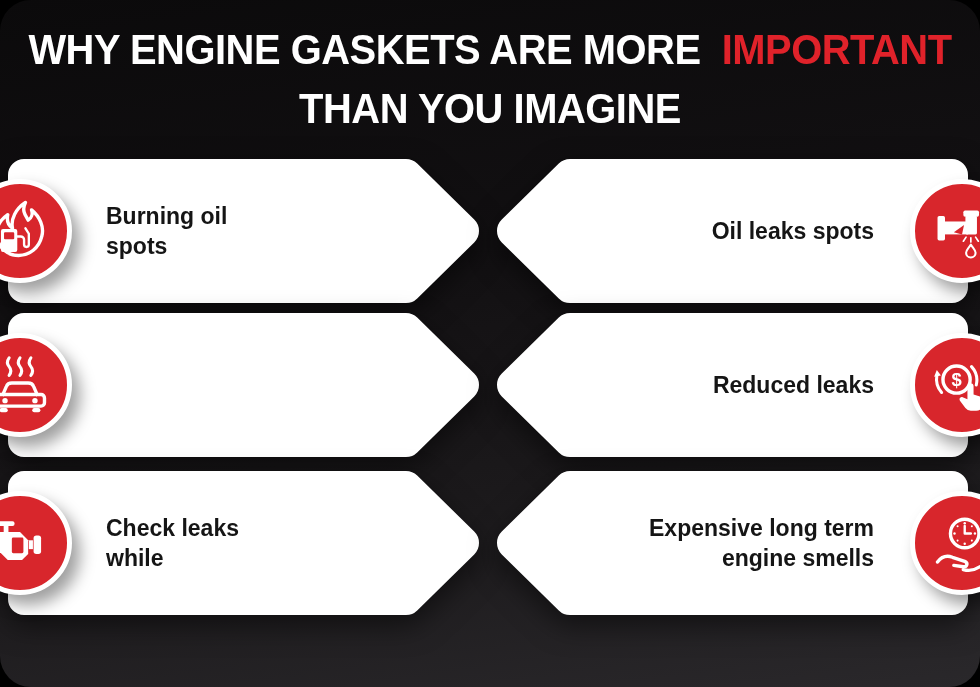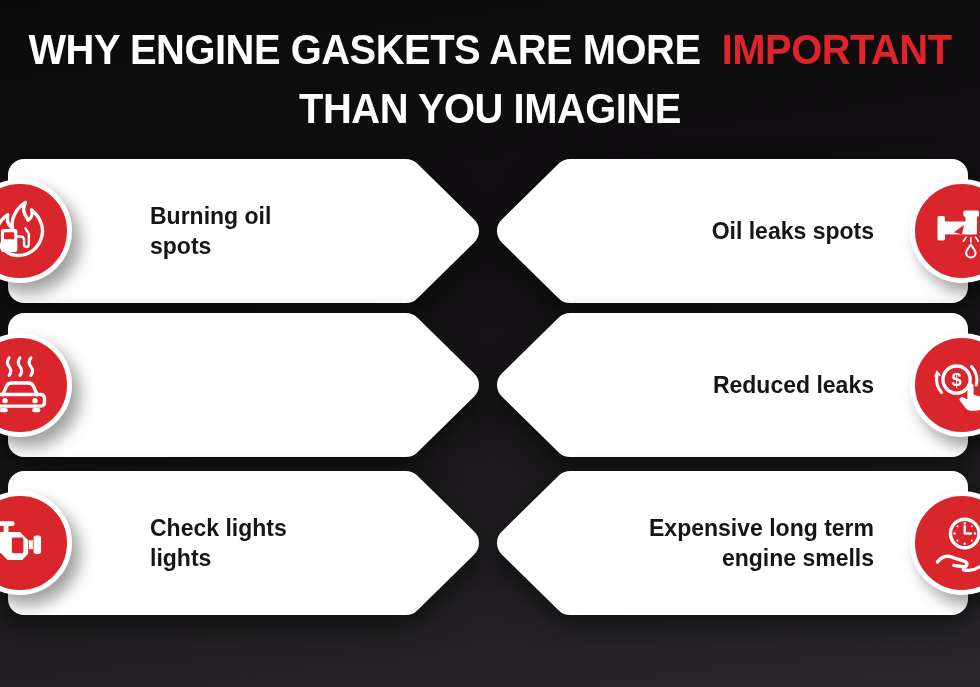--- a/index.html
+++ b/index.html
@@ -6,20 +6,21 @@
   .stage{
     position:relative;
     width:980px;height:687px;
     overflow:hidden;
     font-family:"Liberation Sans",sans-serif;
     background:linear-gradient(172deg,
       var(--bg-top,#0b0a0b) 0%,
       #121012 38%,
       #1b191b 68%,
       var(--bg-bottom,#2a282b) 100%);
+    border-radius:31px;
   }
   
   .title{position:absolute;top:25px;left:0;width:100%;text-align:center;z-index:3;}
   .title-line{
     display:block;line-height:50px;font-size:42px;font-weight:700;
     letter-spacing:-0.5px;color:#ffffff;
     transform:scaleX(.95);transform-origin:50% 50%;
     white-space:nowrap;
   }
   .title-line.second{margin-top:9px;}
@@ -39,21 +40,21 @@
     stroke-width:32;stroke-linejoin:round;stroke-linecap:round;
   }
   
   .label{
     position:absolute;z-index:2;
     font-size:23px;font-weight:700;line-height:30px;
     color:var(--card-text,#151515);
     transform:translateY(-50%);
     white-space:nowrap;
   }
-  .label.left{left:106px;text-align:left;margin-left:44px;}
+  .label.left{left:106px;text-align:left;}
   .label.right{right:106px;text-align:right;}
   .label.c1{top:231px;} .label.c2{top:385px;} .label.c3{top:543px;}
   
   .badge{
     position:absolute;z-index:4;box-sizing:border-box;
     width:104px;height:104px;border-radius:50%;
     border:5px solid #ffffff;
     background:var(--accent-red,#d8262c);
     box-shadow:8px 10px 16px rgba(0,0,0,.38);
     display:flex;align-items:center;justify-content:center;
@@ -104,22 +105,22 @@
     <svg width="478" height="144" viewBox="0 0 478 144">
         <path class="card-fill" d="M462 16 H80 L23 72 L80 128 H462 Z"></path>
       </svg>
   </div>
 
   <div class="label left c1">
     <div>Burning oil</div>
     <div>spots</div>
   </div>
   <div class="label left c3">
-    <div>Check lights</div>
-    <div>lights</div>
+    <div>Check leaks</div>
+    <div>while</div>
   </div>
   <div class="label right c1">
     <div>Oil leaks spots</div>
   </div>
   <div class="label right c2">
     <div>Reduced leaks</div>
   </div>
   <div class="label right c3">
     <div>Expensive long term</div>
     <div>engine smells</div>

